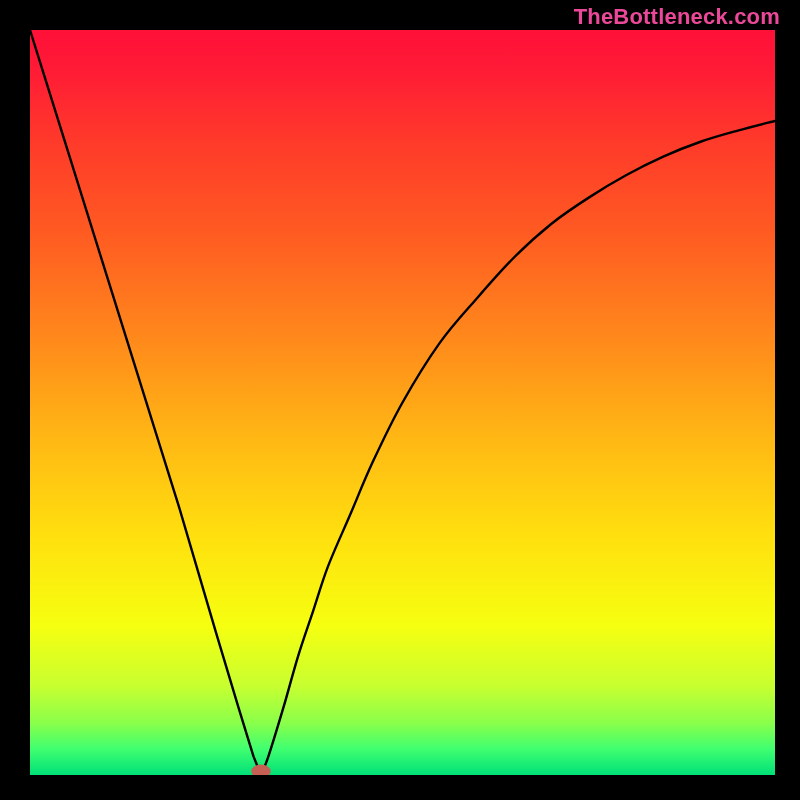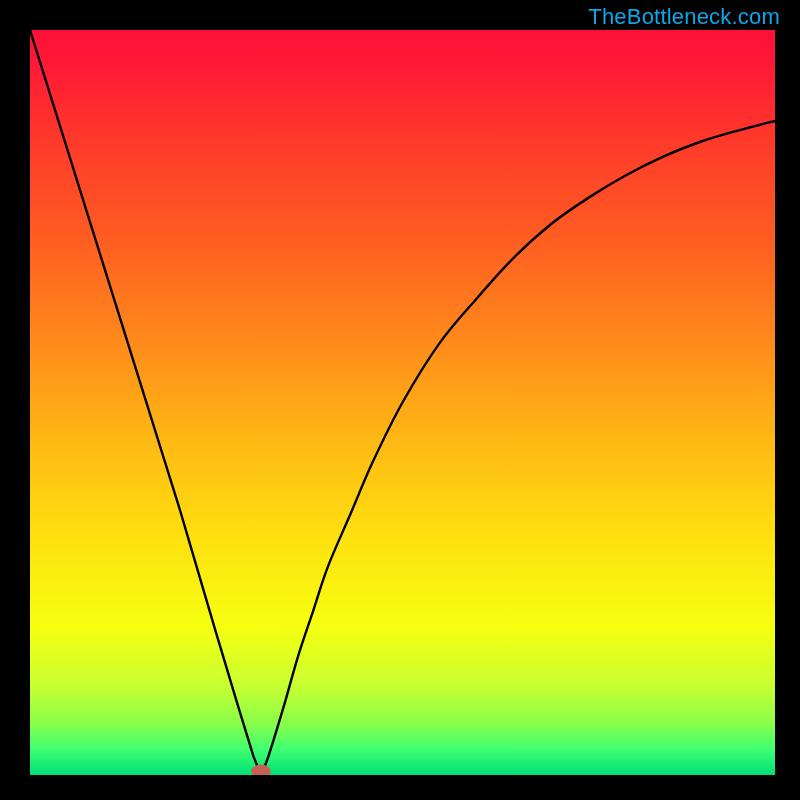--- a/index.html
+++ b/index.html
@@ -20,23 +20,23 @@
     background: #000;
   }
   .plot-area {
     position: absolute;
     overflow: hidden;
   }
   .watermark {
     position: absolute;
     top: 4px;
     right: 20px;
-    color: #0ea5e9;
+    color: #ec4899;
     font-size: 22px;
-    font-weight: 400;
+    font-weight: 700;
     letter-spacing: 0.2px;
     user-select: none;
   }
   svg { display: block; }
 </style>
 </head>
 <body>
 
 <div class="frame">
   <div class="plot-area" id="plot-area" style="left: 30px; top: 30px; width: 745px; height: 745px;">

